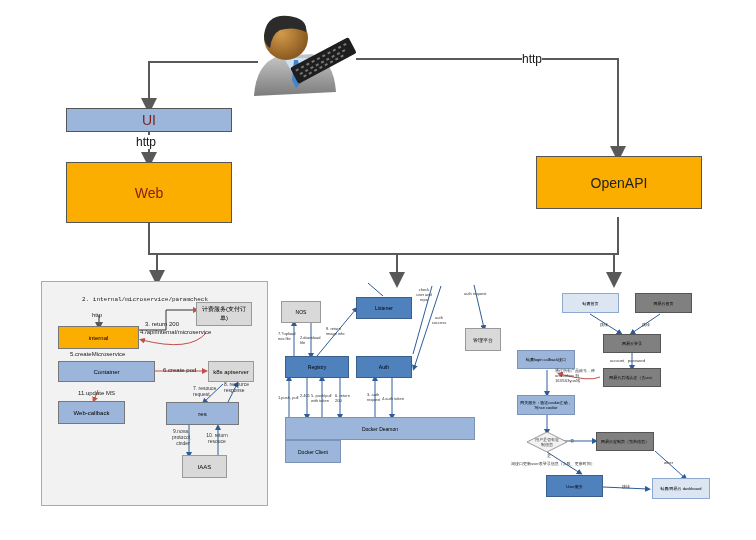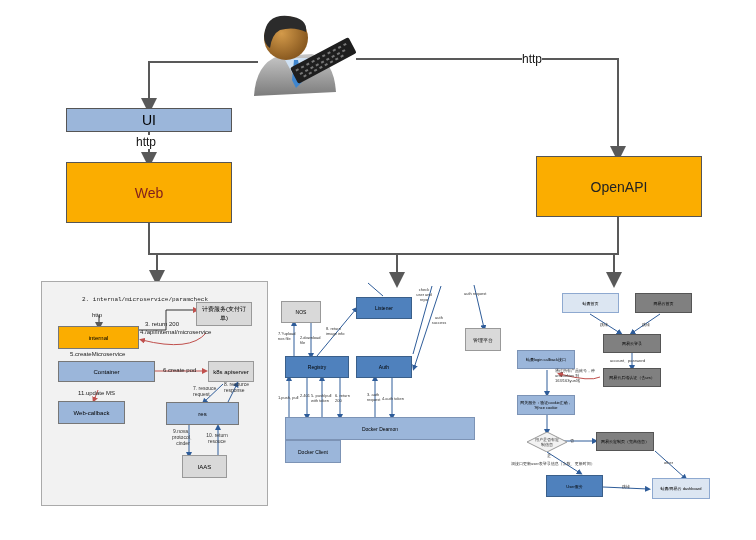--- a/index.html
+++ b/index.html
@@ -1,21 +1,21 @@
 <!DOCTYPE html>
 <html><head>
 <meta charset="utf-8">
 <style>
   html, body { margin:0; padding:0; background:#ffffff; }
   body { width:756px; height:540px; position:relative; overflow:hidden; font-family:"Liberation Sans", sans-serif; }
   .abs { position:absolute; box-sizing:border-box; }
   .box { display:flex; align-items:center; justify-content:center; text-align:center; box-sizing:border-box; }
-  .ui-box { left:66px; top:108px; width:166px; height:24px; background:#9bb6da; border:1px solid #555; font-size:14px; color:#000000; }
+  .ui-box { left:66px; top:108px; width:166px; height:24px; background:#9bb6da; border:1px solid #555; font-size:14px; color:#7f1d1d; }
   .web-box { left:66px; top:162px; width:166px; height:61px; background:#fbad00; border:1px solid #555; font-size:14px; color:#7f1d1d; }
-  .openapi-box { left:536px; top:156px; width:166px; height:61px; background:#fbad00; border:1px solid #555; font-size:14px; color:#222; }
+  .openapi-box { left:536px; top:156px; width:166px; height:53px; background:#fbad00; border:1px solid #555; font-size:14px; color:#222; }
   .lbl { position:absolute; font-size:12px; color:#111; background:#fff; line-height:14px; white-space:nowrap; }
   .panel1 { left:41px; top:281px; width:227px; height:225px; background:#f2f2f2; border:1px solid #aaa; }
   .t6 { font-size:6px; color:#222; position:absolute; line-height:7px; white-space:nowrap; }
   .t5 { font-size:5px; color:#333; position:absolute; line-height:6px; white-space:nowrap; }
   .t4 { font-size:4px; color:#333; position:absolute; line-height:5px; white-space:nowrap; }
   svg.lines { position:absolute; left:0; top:0; }
 </style>
 </head>
 <body>
 

